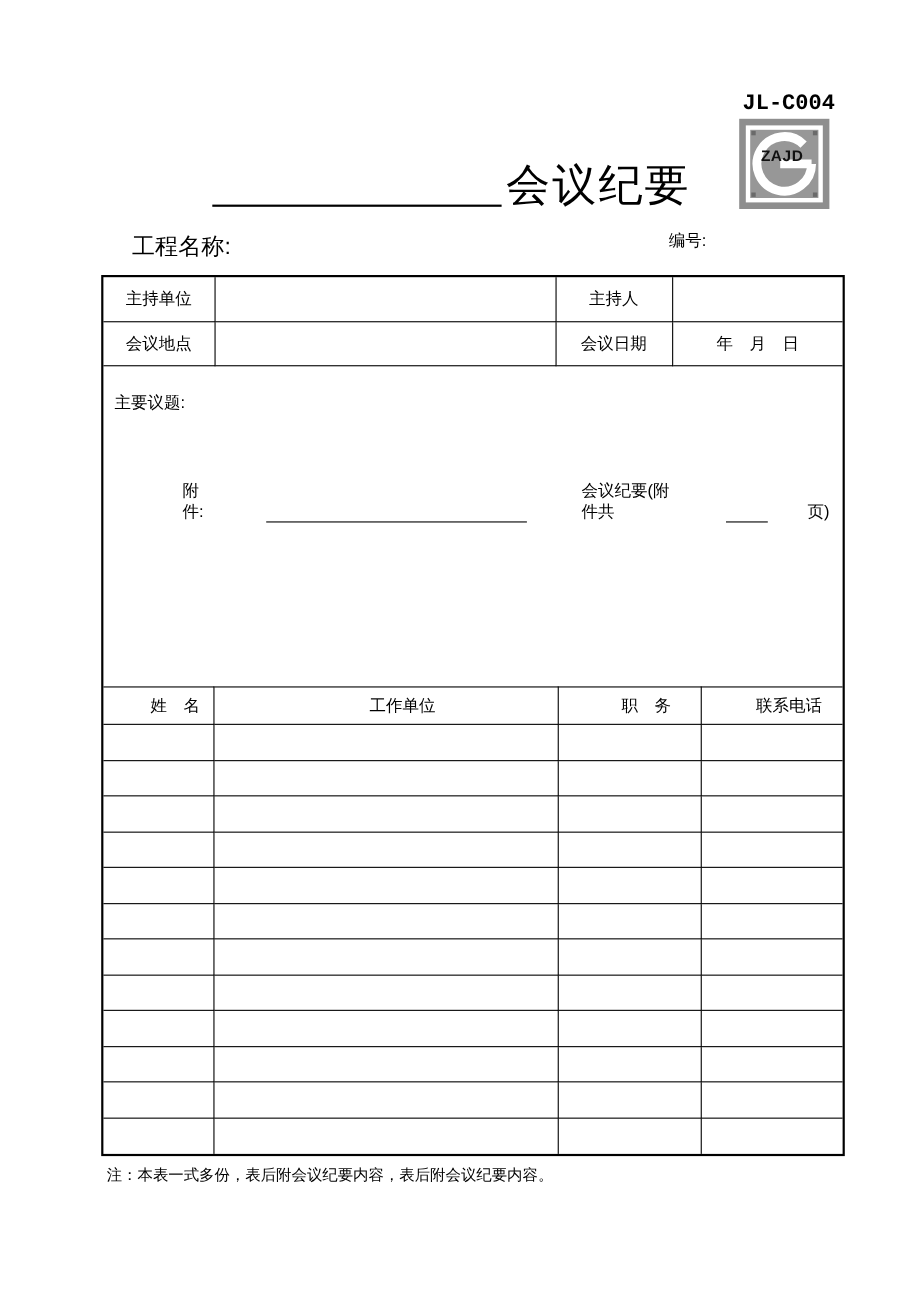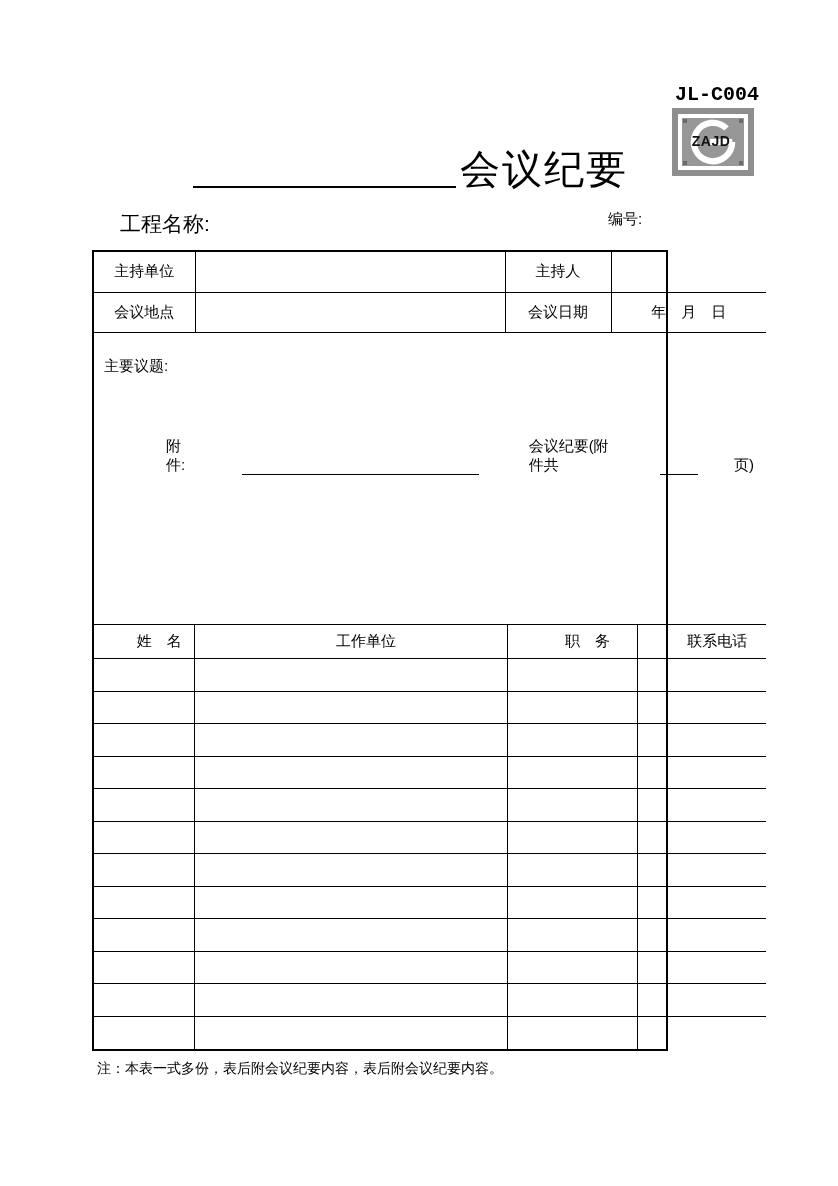--- a/index.html
+++ b/index.html
@@ -15,21 +15,21 @@
 
   
   .form-code {
     position:absolute; top:83px; left:671px; width:92px;
     font-family:"Liberation Mono", monospace;
     font-weight:bold; font-size:20px; text-align:center;
     white-space:nowrap;
   }
 
   
-  .logo { position:absolute; top:108px; left:672px; width:82px; height:68px;
+  .logo { position:absolute; top:108px; left:672px; width:82px; height:82px;
           background:#8e8e8e; padding:6px; }
   .logo-white { width:100%; height:100%; background:#ffffff; padding:4px; }
   .logo-core { width:100%; height:100%; background:#979797; position:relative; overflow:hidden; }
   .logo-core svg { position:absolute; left:0; top:0; width:100%; height:100%; }
   .logo-label {
     position:absolute; top:15px; left:0; right:4px; text-align:center;
     font-size:14px; font-weight:bold; color:#111; letter-spacing:0.5px;
     font-family:"Liberation Sans", sans-serif;
   }
   .corner { position:absolute; width:4px; height:4px; background:#6a6a6a; }
@@ -39,21 +39,21 @@
   
   .title-wrap { position:absolute; top:150px; left:193px; display:flex; align-items:flex-end; }
   .title-underline { width:263px; height:34px; border-bottom:2px solid #000; }
   .title-text { font-size:40px; line-height:38px; margin-left:4px; letter-spacing:2px; white-space:nowrap; }
 
   
   .meta-project { position:absolute; top:210px; left:120px; font-size:21px; }
   .meta-number  { position:absolute; top:210px; left:608px; font-size:15px; }
 
   
-  .form-frame { position:absolute; top:250px; left:92px; width:576px; border:2px solid #000; background:#fff; }
+  .form-frame { position:absolute; top:250px; left:92px; width:676px; border:2px solid #000; background:#fff; }
   .form-frame table { border-collapse:collapse; width:100%; table-layout:fixed; }
   .form-frame td {
     border:1px solid #000; font-size:15px; text-align:center;
     vertical-align:middle; padding:0 2px; overflow:hidden; white-space:nowrap;
   }
   .form-frame tr td:first-child { border-left:0; }
   .form-frame tr td:last-child  { border-right:0; }
   table.upper tr:first-child td { border-top:0; }
   table.upper td { height:40px; }
   table.upper td.bigcell {

